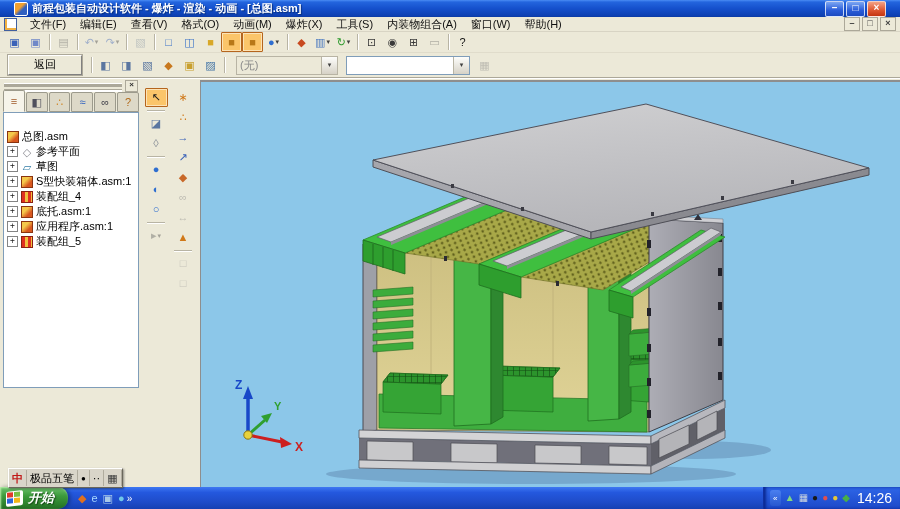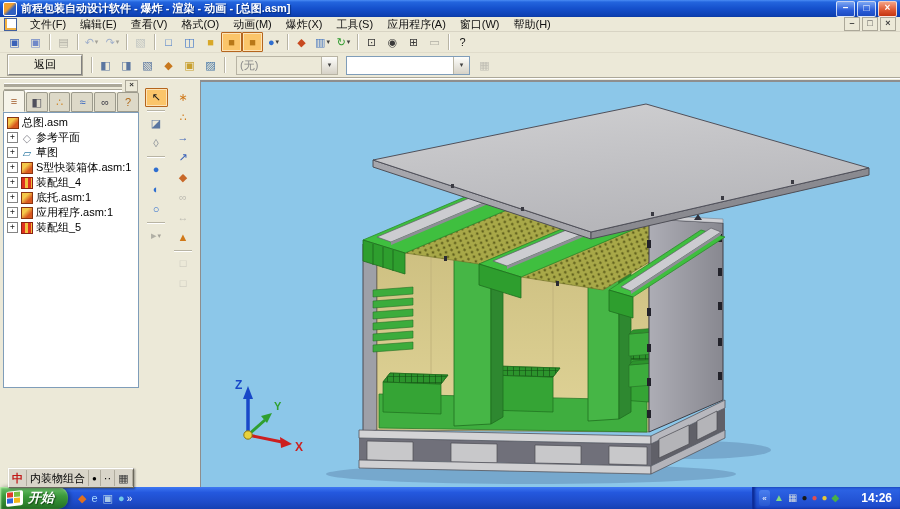--- a/index.html
+++ b/index.html
@@ -2,21 +2,21 @@
 <html><head>
 <meta charset="utf-8">
 <style>
   html,body{margin:0;padding:0;background:#444;}
   .screen{position:relative;width:900px;height:509px;overflow:hidden;
     font-family:"Liberation Sans","DejaVu Sans",sans-serif;font-size:11px;
     background:#ECE9D8;user-select:none;}
   
   .titlebar{position:absolute;left:0;top:0;width:900px;height:17px;
     background:linear-gradient(180deg,#4A8CF4 0%,#2365DE 12%,#1550CC 50%,#0E41B4 90%,#0B3AA4 100%);
-    display:flex;align-items:center;padding:0 3px;box-sizing:border-box;color:#fff;}
+    display:flex;align-items:center;padding:0 14px;box-sizing:border-box;color:#fff;}
   .app-ico{width:12px;height:12px;background:linear-gradient(135deg,#F0A030 40%,#3060C0 60%);
     border:1px solid #fff;border-radius:2px;margin-right:4px;flex:none;}
   .title-text{font-weight:bold;font-size:11px;text-shadow:1px 1px 1px #08307E;white-space:nowrap;flex:1;overflow:hidden;}
   .winbtns{display:flex;gap:2px;}
   .win-btn{width:17px;height:14px;border-radius:2px;border:1px solid rgba(255,255,255,.75);
     background:linear-gradient(#7CA6F2,#2A5CD8 60%,#1C4AC0);color:#fff;font:bold 10px/12px "Liberation Sans",sans-serif;
     text-align:center;}
   .win-btn.close{background:linear-gradient(#F2A286,#E05A34 55%,#C43410);}
   
   .menubar{position:absolute;left:0;top:17px;width:900px;height:15px;background:#ECE9D8;
@@ -54,21 +54,21 @@
   .left-panel{position:absolute;left:2px;top:81px;width:138px;height:396px;}
   .panel-header{height:10px;display:flex;align-items:center;gap:3px;padding:0 2px;}
   .grip{flex:1;height:5px;border-top:1px solid #fff;border-bottom:1px solid #ACA899;
     box-shadow:0 2px 0 #fff, 0 3px 0 #ACA899 inset;}
   .panel-x{width:11px;height:10px;border:1px solid #ACA899;background:#ECE9D8;
     font:bold 8px/8px "Liberation Sans",sans-serif;text-align:center;color:#303030;}
   .side-tabs{height:21px;display:flex;align-items:flex-end;padding-left:1px;}
   .side-tab{width:21px;height:18px;border:1px solid #9C9A8C;border-radius:2px 2px 0 0;background:#DDD9C8;
     display:flex;align-items:center;justify-content:center;font-size:11px;margin-right:1px;}
   .side-tab.sel{background:#F6F4EA;height:20px;border-bottom-color:#F6F4EA;}
-  .tree-box{height:276px;margin:0 1px;background:#fff;border:1px solid #7F9DB9;overflow:hidden;padding-top:2px;box-sizing:border-box;}
+  .tree-box{height:276px;margin:0 1px;background:#fff;border:1px solid #7F9DB9;overflow:hidden;padding-top:16px;box-sizing:border-box;}
   .tree-row{height:15px;display:flex;align-items:center;gap:3px;padding-left:3px;white-space:nowrap;overflow:hidden;}
   .plusbox{width:9px;height:9px;flex:none;border:1px solid #848484;background:#fff;color:#202020;
     font:8px/8px "DejaVu Sans Mono",monospace;text-align:center;}
   .treespacer{width:9px;flex:none;}
   .tico{width:12px;height:12px;flex:none;font-size:11px;line-height:12px;text-align:center;box-sizing:border-box;}
   .tico-asm{background:linear-gradient(135deg,#F4C84A 35%,#D85820 70%);border:1px solid #8A3410;}
   .tico-grp{background:repeating-linear-gradient(90deg,#E03020 0 3px,#F0C040 3px 6px);border:1px solid #8A2010;}
   .tico-part{background:linear-gradient(135deg,#E8D8A0 35%,#A08850 70%);border:1px solid #605030;}
   .tico-glyph{background:transparent;border:none;}
   .tlabel{font-size:11px;color:#000;}
@@ -108,21 +108,21 @@
   .flag i:nth-child(3){background:#2E64D8}.flag i:nth-child(4){background:#F2B718}
   .qlaunch{display:flex;align-items:center;gap:5px;margin-left:10px;}
   .ql{font-size:11px;line-height:11px;}
   .ql-more{color:#fff;font-size:10px;margin-left:2px;}
   .tray{margin-left:auto;height:22px;display:flex;align-items:center;gap:4px;padding:0 8px 0 6px;
     background:linear-gradient(#2E66E8,#1C48C8);border-left:1px solid #1030A0;
     box-shadow:inset 2px 0 3px #0A2890;}
   .tray-handle{width:11px;height:16px;border-radius:3px;background:linear-gradient(#4A80F0,#2858D0);
     color:#fff;font-size:8px;display:flex;align-items:center;justify-content:center;}
   .tray-ico{font-size:10px;line-height:10px;}
-  .clock{color:#fff;font-size:12px;margin-left:18px;font-weight:bold;}
+  .clock{color:#fff;font-size:14px;margin-left:3px;}
 </style>
 </head>
 <body>
 
 <div class="screen">
 
   <div class="titlebar">
     <span class="app-ico"></span>
     <span class="title-text">前程包装自动设计软件 - 爆炸 - 渲染 - 动画 - [总图.asm]</span>
     <span class="winbtns" id="winbtns">
@@ -135,21 +135,21 @@
   <div class="menubar">
     <span class="doc-ico"></span>
     <span id="menus" style="display:flex;">
         <span class="menu-item">文件(F)</span>
         <span class="menu-item">编辑(E)</span>
         <span class="menu-item">查看(V)</span>
         <span class="menu-item">格式(O)</span>
         <span class="menu-item">动画(M)</span>
         <span class="menu-item">爆炸(X)</span>
         <span class="menu-item">工具(S)</span>
-        <span class="menu-item">应用程序(A)</span>
+        <span class="menu-item">内装物组合(A)</span>
         <span class="menu-item">窗口(W)</span>
         <span class="menu-item">帮助(H)</span>
       </span>
     <span class="childbtns" id="childbtns">
         <span class="child-btn">–</span>
         <span class="child-btn">□</span>
         <span class="child-btn">×</span>
       </span>
   </div>
 
@@ -558,21 +558,21 @@
         <circle cx="47" cy="353" r="4.2" fill="#E8D23C" stroke="#8A7414" stroke-width="1"></circle>
         <text x="34" y="307" font-size="12" font-weight="bold" fill="#1848C8">Z</text>
         <text x="73" y="328" font-size="11" font-weight="bold" fill="#2F9F2F">Y</text>
         <text x="94" y="369" font-size="12" font-weight="bold" fill="#CC2020">X</text>
       </g>
     </svg>
   </div>
 
   <div class="ime">
     <span class="lang">中</span>
-    <span>内装物组合</span>
+    <span>极品五笔</span>
     <span style="font-size:8px;">●</span>
     <span>··</span>
     <span class="kbd">▦</span>
   </div>
 
   <div class="taskbar">
     <div class="start-btn">
       <span class="flag">
           <i></i>
           <i></i>

